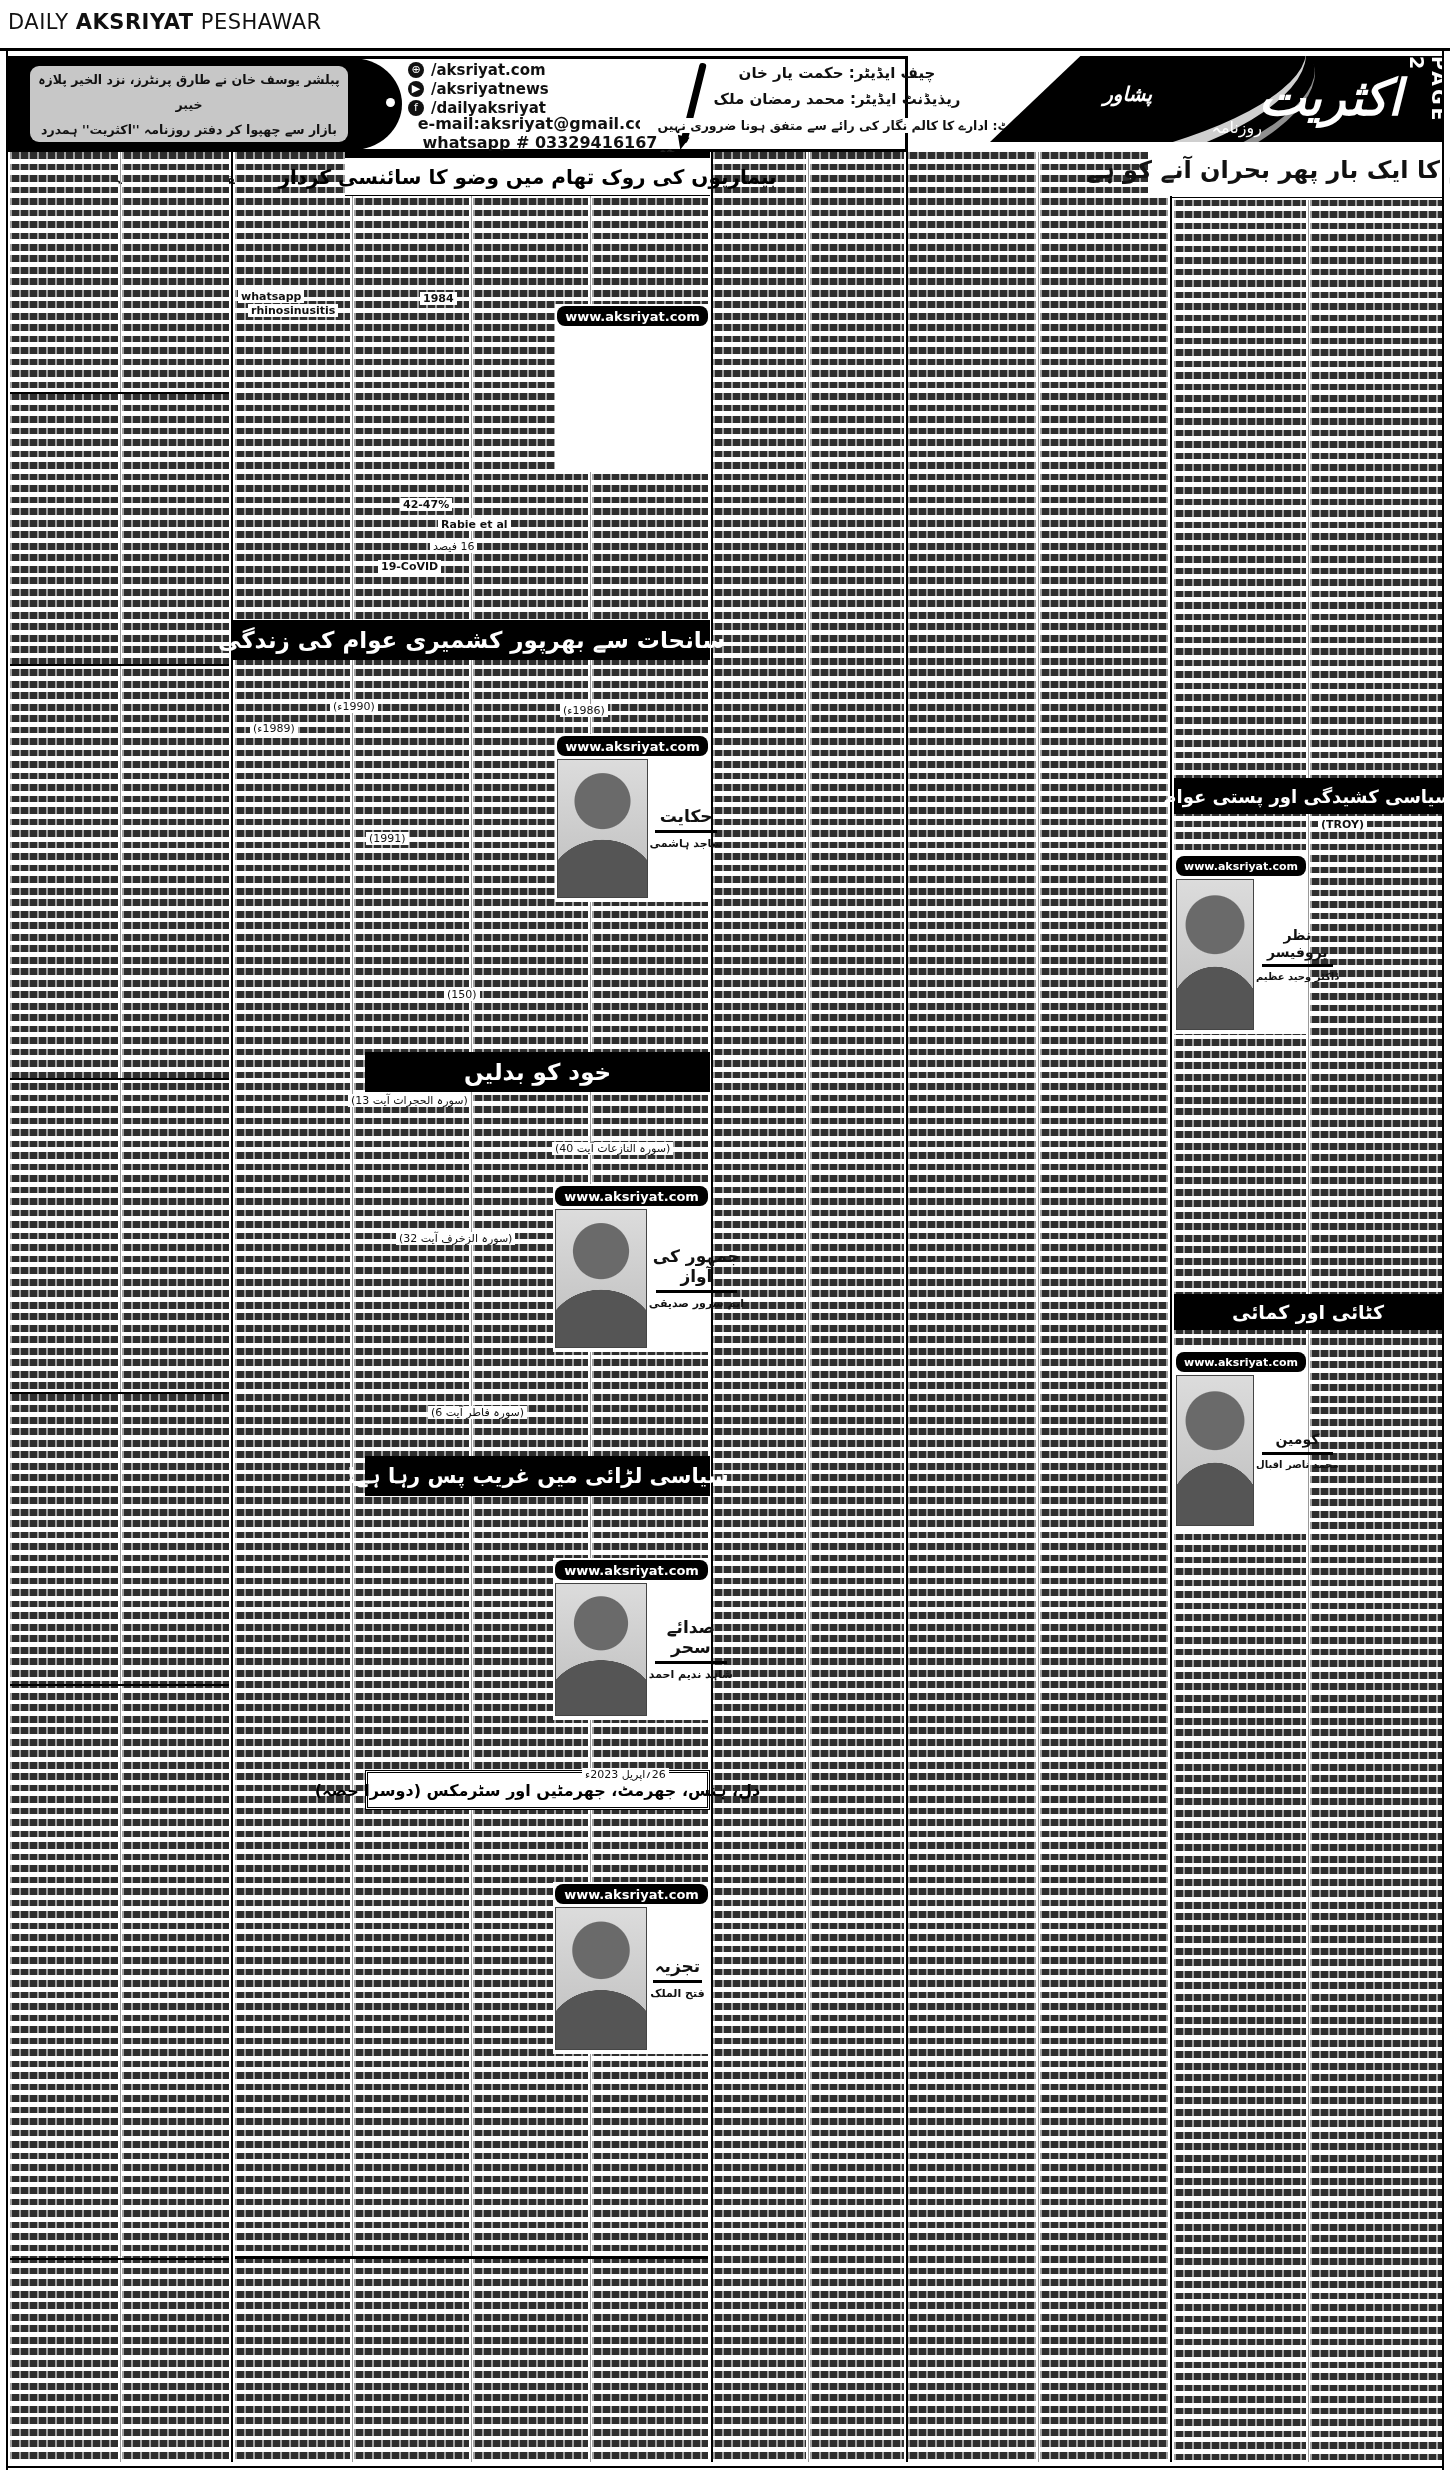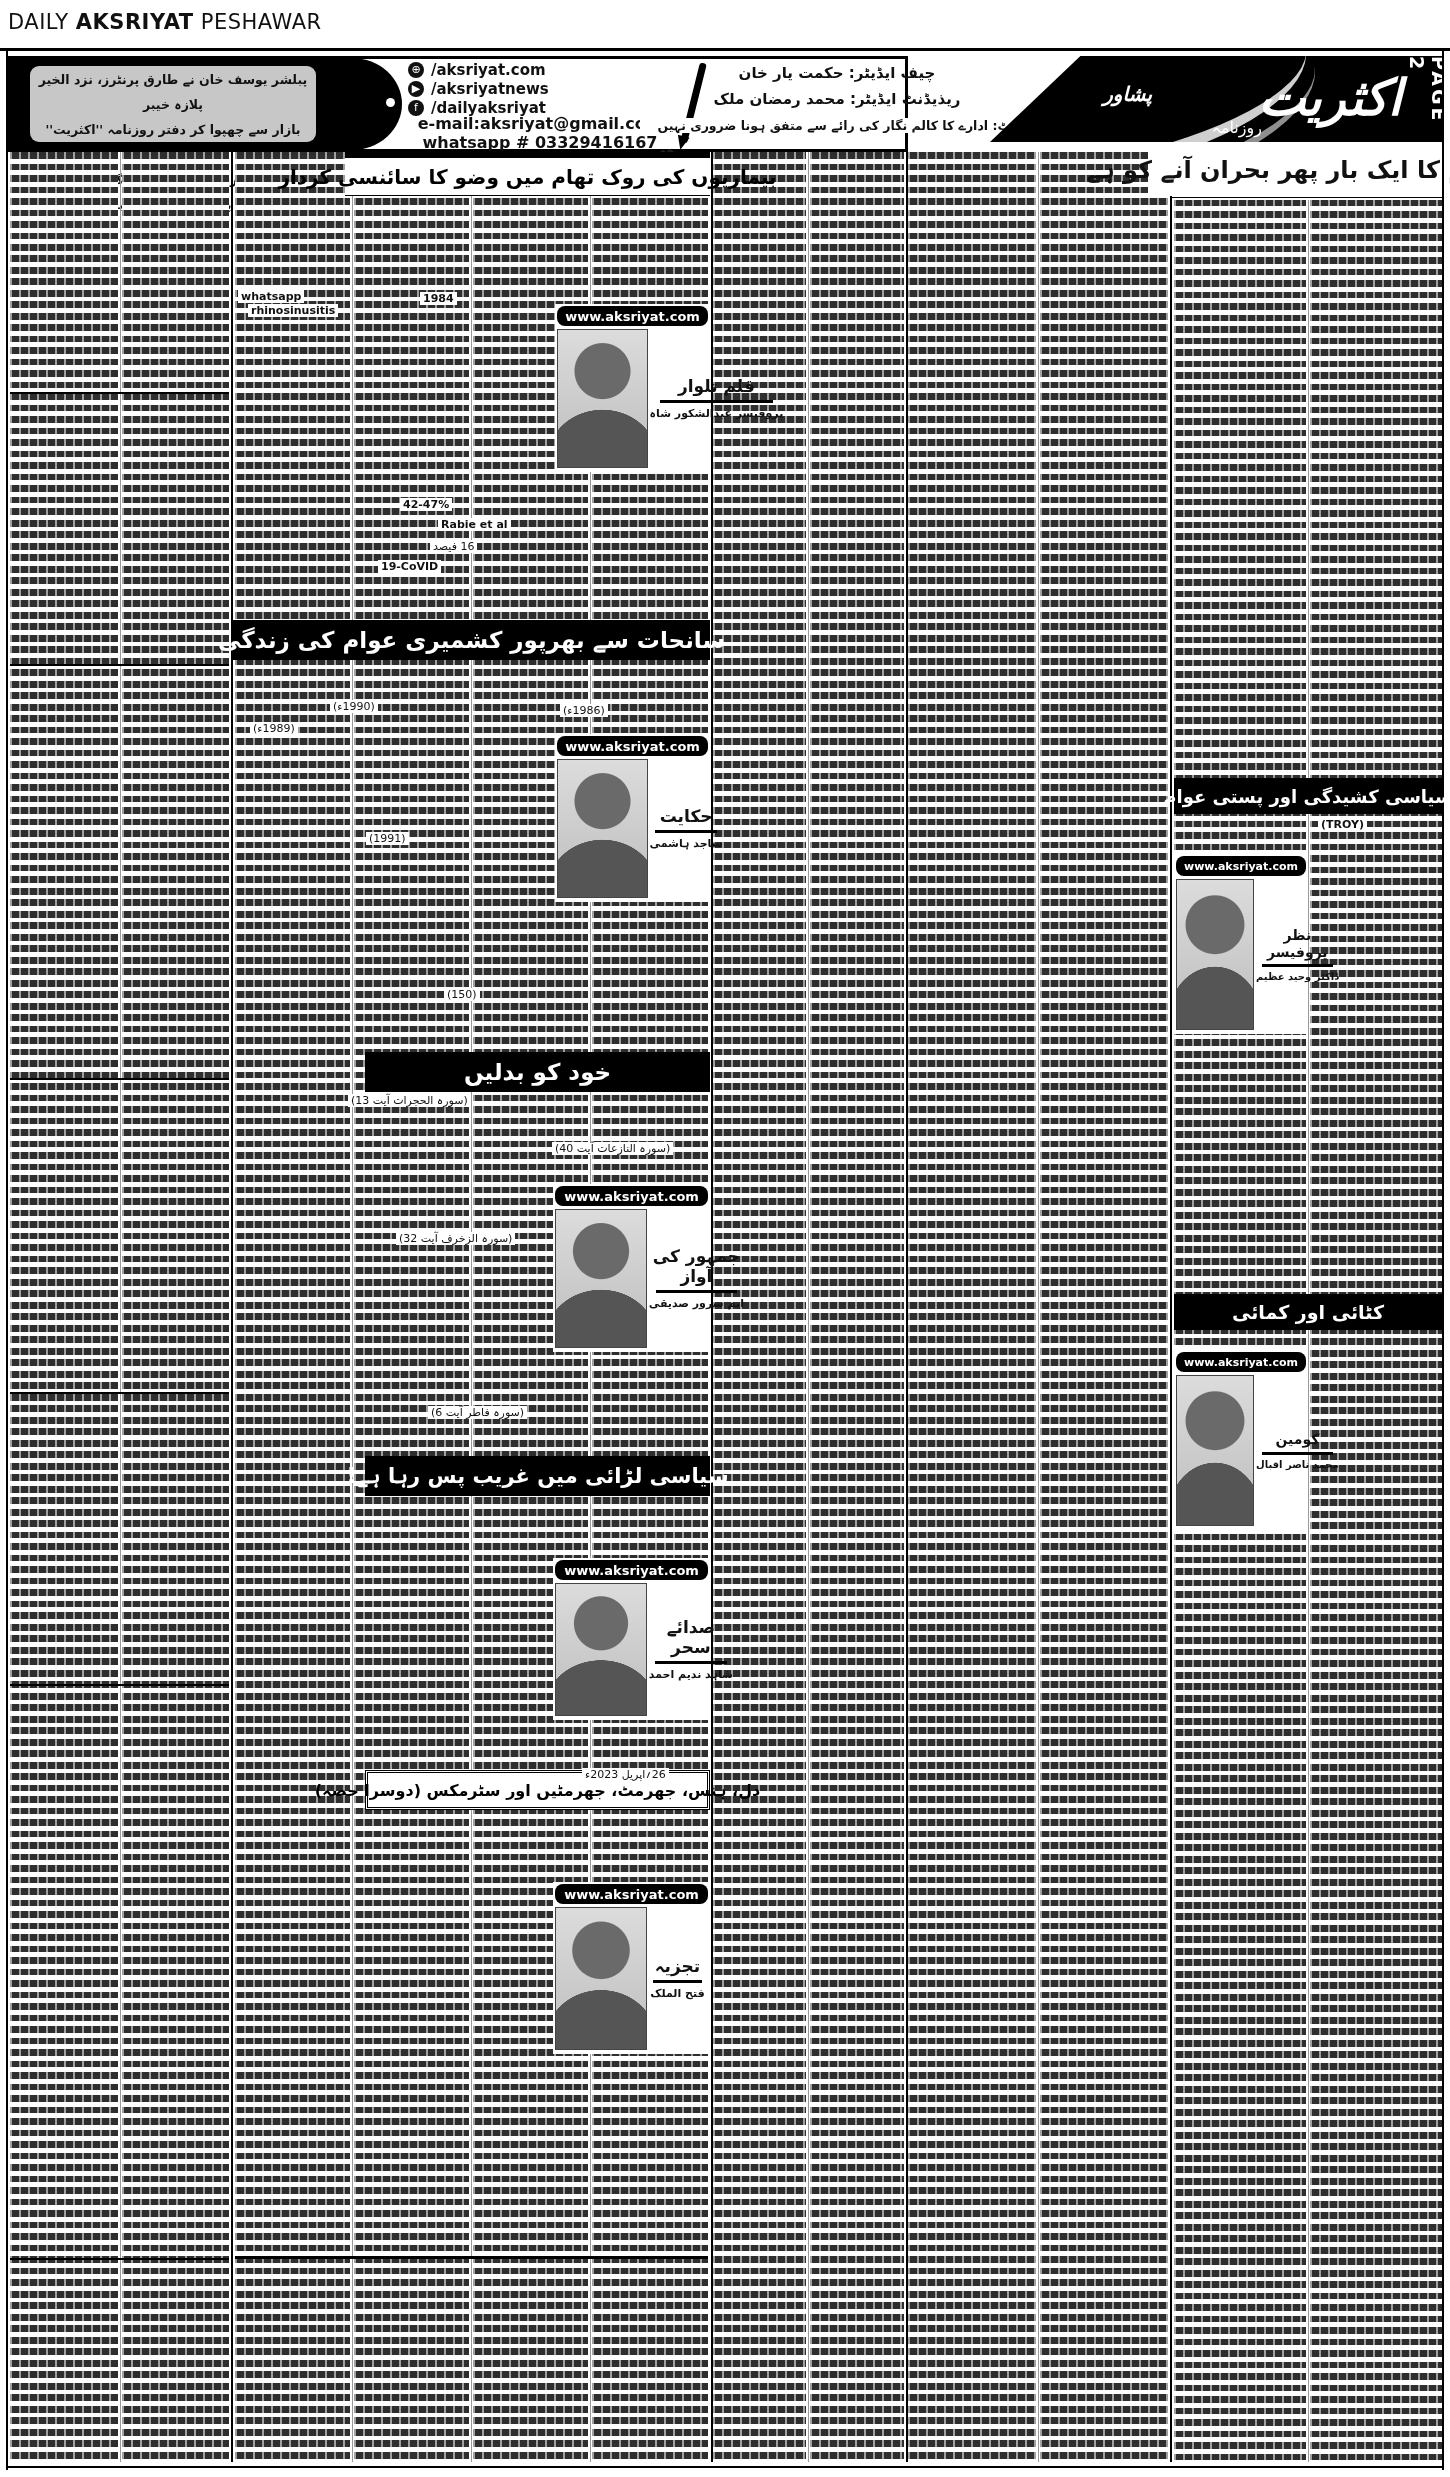--- a/index.html
+++ b/index.html
@@ -9,21 +9,21 @@
   .abs{position:absolute;}
   
   .brandline{left:8px;top:10px;font-size:21px;letter-spacing:.5px;color:#111;white-space:nowrap;}
   .brandline .bd{font-weight:800;}
   .toprule{left:0;top:48px;width:1450px;height:3px;background:#000;}
   
   .strip{left:8px;top:56px;width:900px;height:96px;background:#fff;border:3px solid #000;}
   .blob{left:10px;top:58px;width:392px;height:92px;background:#000;
         border-radius:0 52px 52px 0 / 0 48px 48px 0;}
   .blobdot{left:386px;top:98px;width:9px;height:9px;border-radius:50%;background:#fff;}
-  .graybox{left:30px;top:66px;width:286px;height:76px;background:#c7c7c7;border-radius:9px;
+  .graybox{left:30px;top:66px;width:318px;height:76px;background:#c7c7c7;border-radius:9px;
            direction:rtl;text-align:center;font-size:12.5px;font-weight:bold;line-height:25px;
            padding:1px 8px;color:#111;}
   .socialrow{left:408px;width:250px;height:19px;display:flex;align-items:center;gap:7px;}
   .s-icon{width:16px;height:16px;border-radius:50%;background:#111;color:#fff;font-size:11px;
           display:flex;align-items:center;justify-content:center;flex:0 0 16px;}
   .s-handle{font-weight:800;font-size:15px;}
   .contact{left:390px;width:300px;text-align:center;font-weight:800;font-size:16px;white-space:nowrap;}
   .pen{left:690px;top:62px;width:7px;height:82px;background:#000;transform:rotate(14deg);border-radius:3px;}
   .pennib{left:676px;top:136px;width:0;height:0;border-left:6px solid transparent;
           border-right:6px solid transparent;border-top:14px solid #000;transform:rotate(14deg);}
@@ -187,28 +187,20 @@
   <div class="abs hbox h1" style="left:345px;top:152px;width:365px;height:44px;">بیماریوں کی روک تھام میں وضو کا سائنسی کردار</div>
   <div class="abs hbar" style="left:233px;top:620px;width:477px;height:40px;font-size:23px;">سانحات سے بھرپور کشمیری عوام کی زندگی</div>
   <div class="abs hbar" style="left:365px;top:1052px;width:345px;height:40px;font-size:23px;">خود کو بدلیں</div>
   <div class="abs hbar" style="left:365px;top:1456px;width:345px;height:40px;font-size:21px;">سیاسی لڑائی میں غریب پس رہا ہے!</div>
   <div class="abs hbox h5" style="left:365px;top:1722px;width:345px;height:40px;">دل، ہنس، جھرمٹ، جھرمٹیں اور سٹرمکس (دوسرا حصہ)</div>
   <div class="abs hbar" style="left:1174px;top:778px;width:268px;height:36px;font-size:18px;">سیاسی کشیدگی اور پستی عوام</div>
   <div class="abs hbar" style="left:1174px;top:1294px;width:268px;height:36px;font-size:19px;">کٹائی اور کمائی</div>
 
   <div class="abs pbox" style="left:555px;top:304px;width:155px;height:168px;">
     <div class="pbox-site">www.aksriyat.com</div>
-    <div class="pbox-row">
-      <div class="photo"></div>
-      <div class="pbox-side">
-        <div class="pbox-title">قلم تلوار</div>
-        <div class="pbox-rule"></div>
-        <div class="pbox-author">پروفیسر عبدالشکور شاہ</div>
-      </div>
-    </div>
   </div>
 
   <div class="abs pbox" style="left:555px;top:734px;width:155px;height:168px;">
     <div class="pbox-site">www.aksriyat.com</div>
     <div class="pbox-row">
       <div class="photo"></div>
       <div class="pbox-side">
         <div class="pbox-title">حکایت</div>
         <div class="pbox-rule"></div>
         <div class="pbox-author">ساجد ہاشمی</div>

